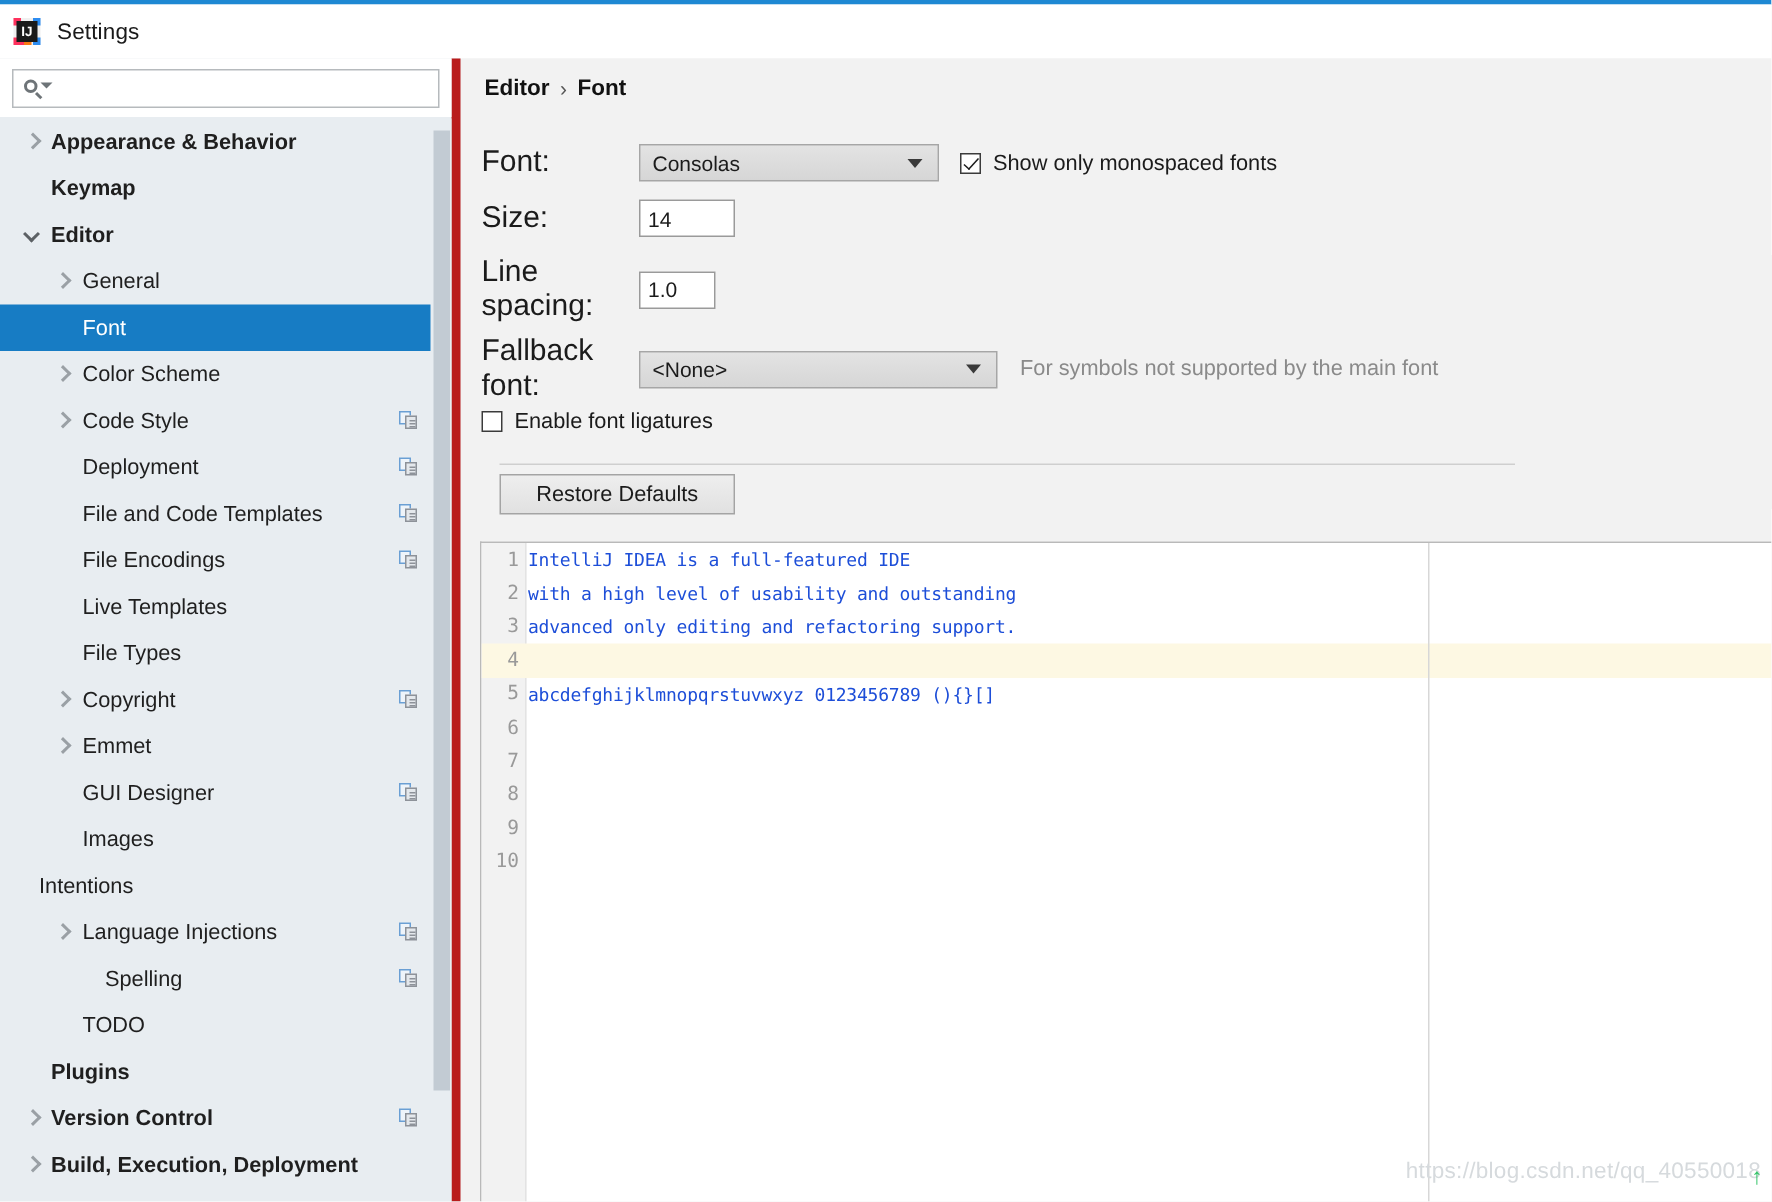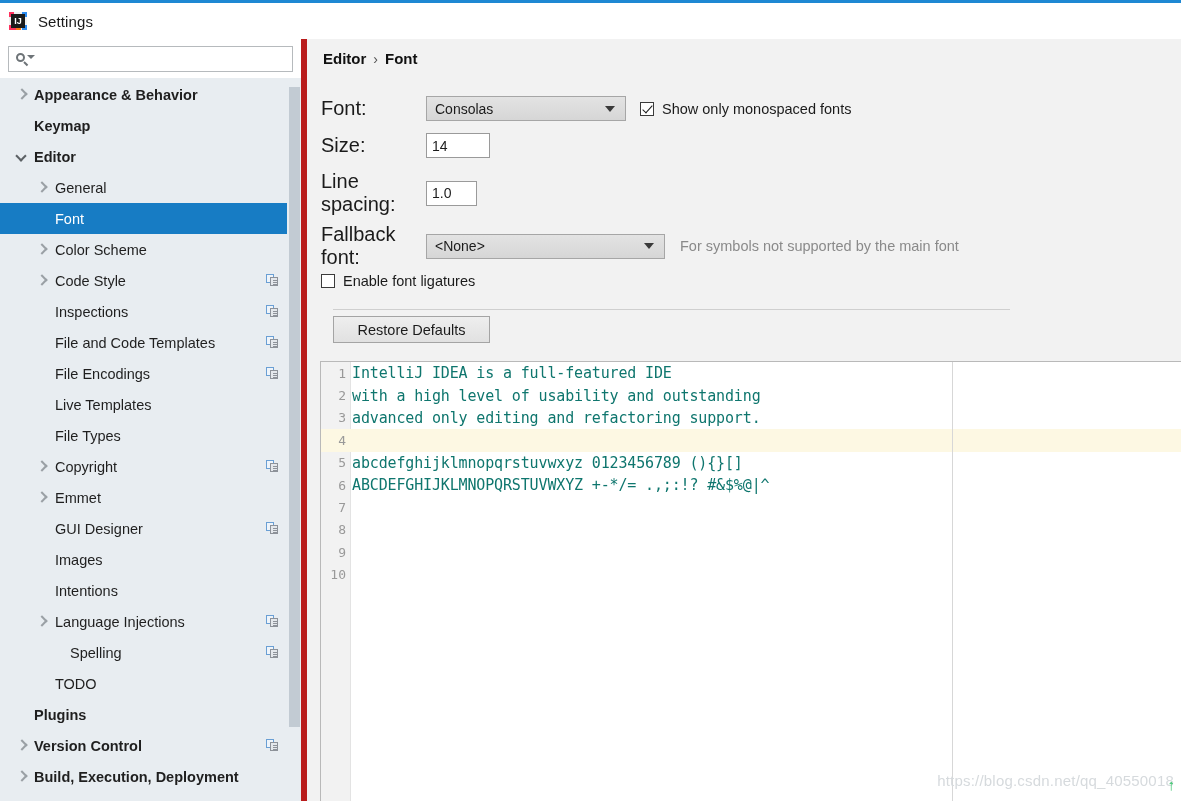--- a/index.html
+++ b/index.html
@@ -153,21 +153,21 @@
     position: absolute; left: 0; width: 861px; height: 22.4px;
     display: flex; align-items: center;
   }
   .codeline.hl { background: #fdf8e3; }
   .lnum {
     width: 30px; text-align: right; padding-right: 5px; flex: none;
     font-family: "DejaVu Sans Mono", monospace; font-size: 13px; color: #999999;
   }
   .ctext {
     padding-left: 1px; font-family: "DejaVu Sans Mono", monospace;
-    font-size: 15px; color: #0f766e; white-space: pre; letter-spacing: -0.15px;
+    font-size: 12px; color: #1d4ed8; white-space: pre; letter-spacing: -0.15px;
   }
   #margin-line { position: absolute; left: 631px; top: 0; width: 1px; height: 440px; background: #d7d7d7; }
 
   #watermark {
     position: absolute; right: 7px; bottom: 12px; font-size: 15px; color: #d6dadd;
     white-space: nowrap; letter-spacing: .2px;
   }
   #wm-arrow { position: absolute; right: 6px; bottom: 8px; color: #36c46a; font-size: 15px; font-weight: bold; }
 </style>
 </head>
@@ -231,21 +231,21 @@
         </div>
         <div class="row">
           <span class="arrow right" style="left: 36px;"></span>
           <span class="label" style="margin-left: 55px;">Code Style</span>
           <span class="badge-icon">
             <span class="b1"></span>
             <span class="b2"></span>
           </span>
         </div>
         <div class="row">
-          <span class="label" style="margin-left: 55px;">Inspections</span>
+          <span class="label" style="margin-left: 55px;">Deployment</span>
           <span class="badge-icon">
             <span class="b1"></span>
             <span class="b2"></span>
           </span>
         </div>
         <div class="row">
           <span class="label" style="margin-left: 55px;">File and Code Templates</span>
           <span class="badge-icon">
             <span class="b1"></span>
             <span class="b2"></span>
@@ -280,21 +280,21 @@
           <span class="label" style="margin-left: 55px;">GUI Designer</span>
           <span class="badge-icon">
             <span class="b1"></span>
             <span class="b2"></span>
           </span>
         </div>
         <div class="row">
           <span class="label" style="margin-left: 55px;">Images</span>
         </div>
         <div class="row">
-          <span class="label" style="margin-left: 55px;">Intentions</span>
+          <span class="label" style="margin-left: 26px;">Intentions</span>
         </div>
         <div class="row">
           <span class="arrow right" style="left: 36px;"></span>
           <span class="label" style="margin-left: 55px;">Language Injections</span>
           <span class="badge-icon">
             <span class="b1"></span>
             <span class="b2"></span>
           </span>
         </div>
         <div class="row">
@@ -398,21 +398,20 @@
         <div class="codeline hl" style="top: 67.2px;">
           <span class="lnum">4</span>
           <span class="ctext"></span>
         </div>
         <div class="codeline" style="top: 89.6px;">
           <span class="lnum">5</span>
           <span class="ctext">abcdefghijklmnopqrstuvwxyz 0123456789 (){}[]</span>
         </div>
         <div class="codeline" style="top: 112px;">
           <span class="lnum">6</span>
-          <span class="ctext">ABCDEFGHIJKLMNOPQRSTUVWXYZ +-*/= .,;:!? #&amp;$%@|^</span>
         </div>
         <div class="codeline" style="top: 134.4px;">
           <span class="lnum">7</span>
           <span class="ctext"></span>
         </div>
         <div class="codeline" style="top: 156.8px;">
           <span class="lnum">8</span>
           <span class="ctext"></span>
         </div>
         <div class="codeline" style="top: 179.2px;">

